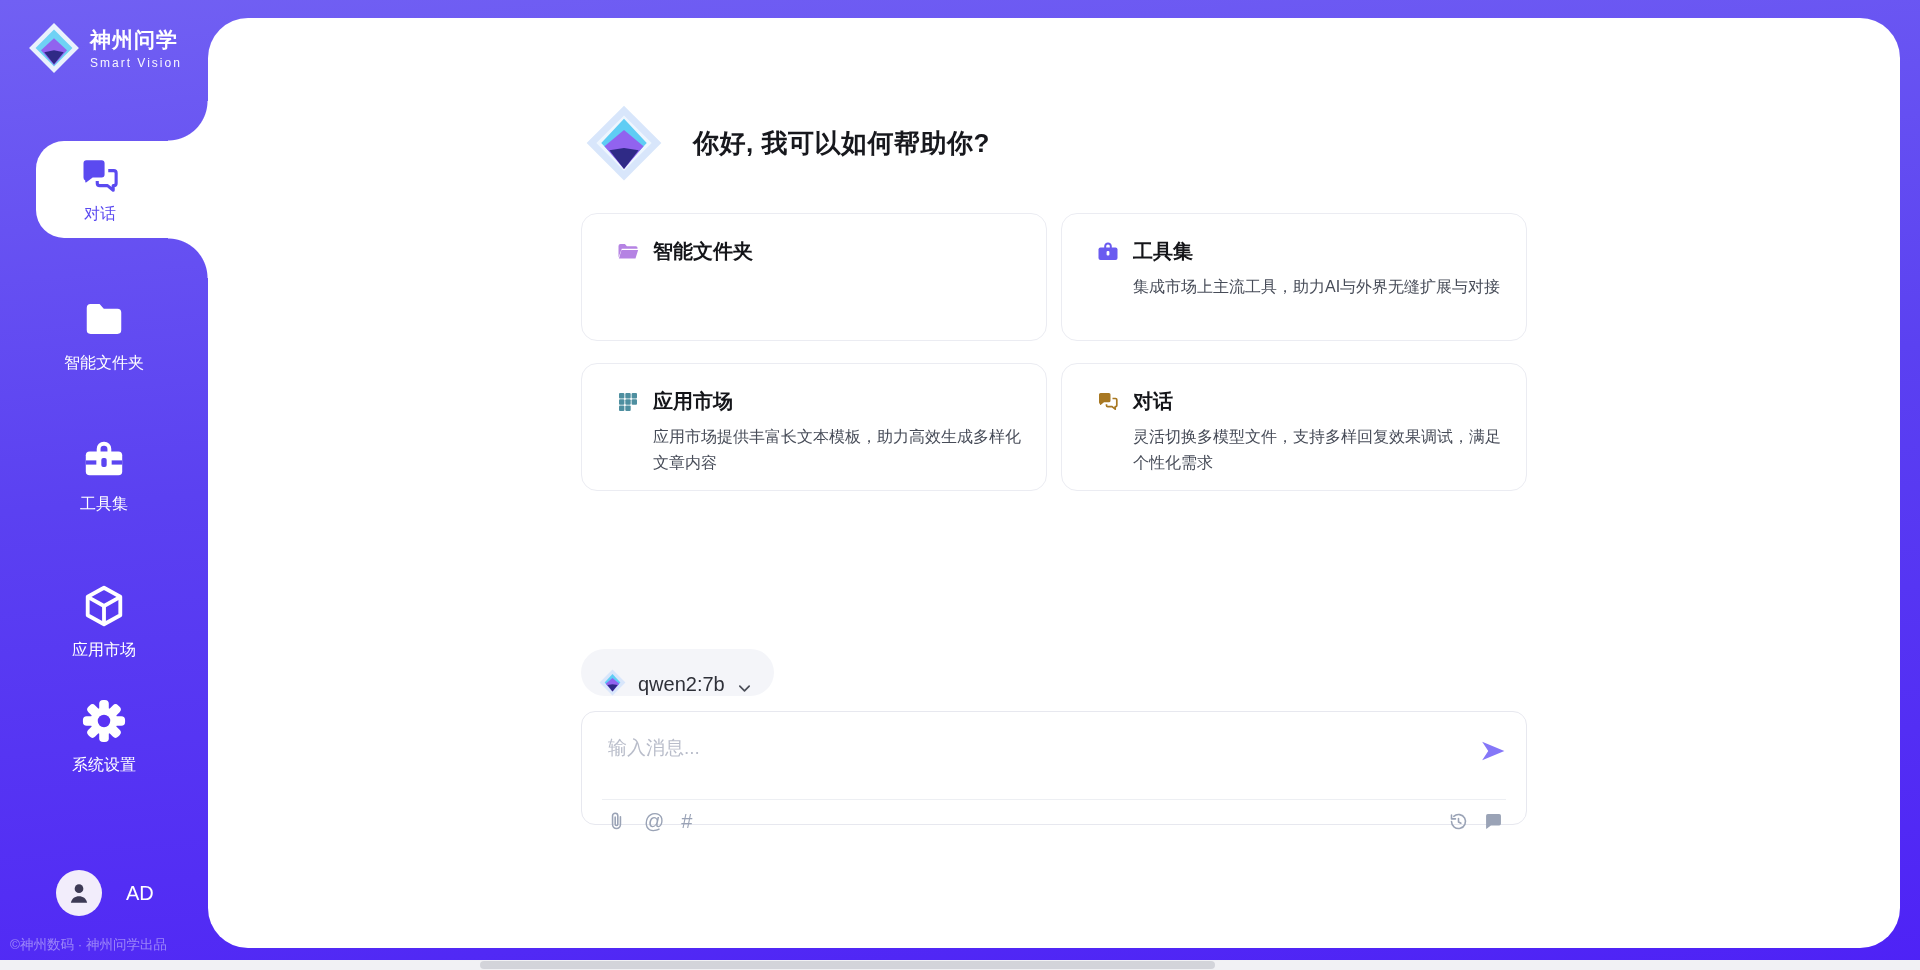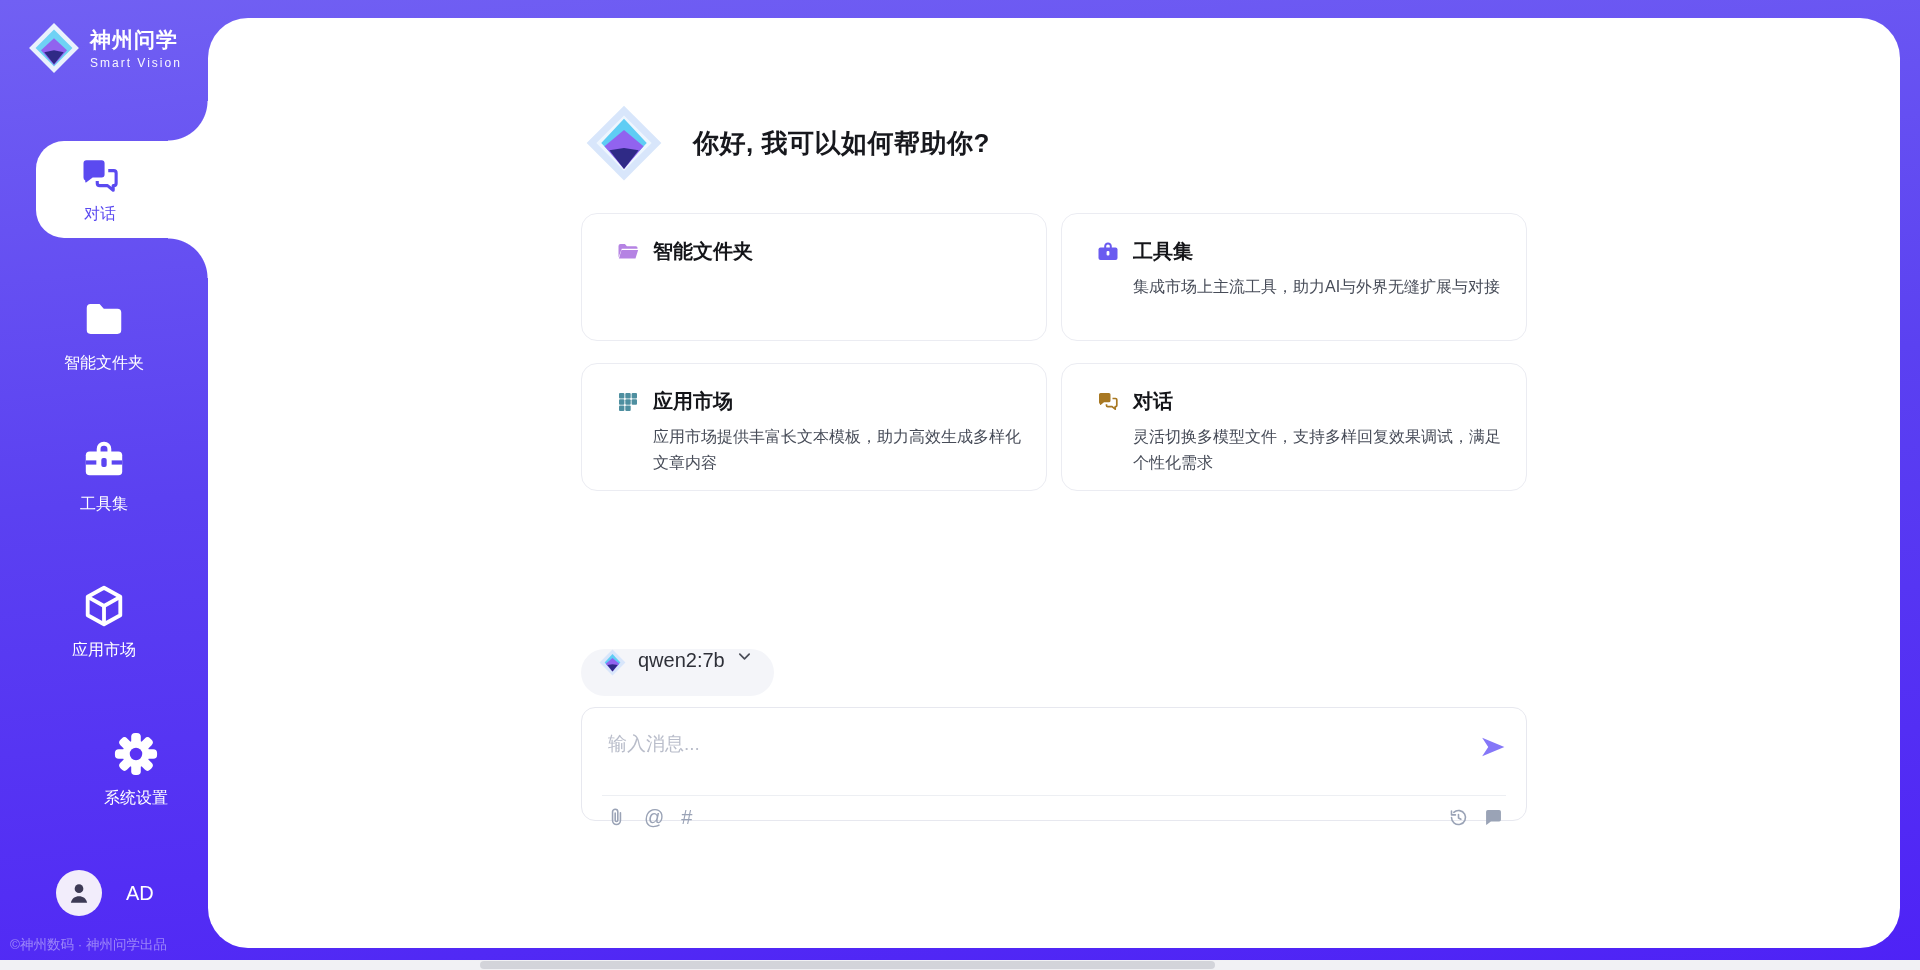--- a/index.html
+++ b/index.html
@@ -26,21 +26,21 @@
   }
   .tab-active::before { top:-40px; background:radial-gradient(circle 40px at 0 0, rgba(0,0,0,0) 39px, #fff 40px); }
   .tab-active::after  { bottom:-40px; background:radial-gradient(circle 40px at 0 100%, rgba(0,0,0,0) 39px, #fff 40px); }
   .tab-inner { height:100%; display:flex; flex-direction:column; align-items:center; justify-content:center; padding-right:44px; }
   .tab-inner svg { width:44px; height:44px; }
   .tab-label { margin-top:5px; font-size:16px; color:#5b4af0; }
 
   .nav-item { position:absolute; width:208px; text-align:center; cursor:pointer; }
   .nav-item svg { width:46px; height:46px; }
   .nav-label { margin-top:7px; font-size:16px; color:#fff; }
-  .nav-folder { top:296px; } .nav-toolbox { top:437px; } .nav-cube { top:583px; } .nav-gear { top:731px;margin-left:32px; }
+  .nav-folder { top:296px; } .nav-toolbox { top:437px; } .nav-cube { top:583px; } .nav-gear { top:698px; }
 
   .user { position:absolute; top:870px; left:56px; display:flex; align-items:center; gap:24px; }
   .avatar { width:46px; height:46px; border-radius:50%; background:#f2edfb; display:flex; align-items:center; justify-content:center; }
   .avatar svg { width:26px; height:26px; }
   .user-name { font-size:20px; color:#fff; }
 
   .sb-footer { position:absolute; left:10px; bottom:16px; font-size:13.5px; color:rgba(255,255,255,.42); white-space:nowrap; }
 
   
   .panel { position:absolute; left:208px; top:18px; right:20px; bottom:22px; background:#fff; border-radius:40px; overflow:hidden; }
@@ -52,21 +52,21 @@
 
   .cards { display:grid; grid-template-columns:466px 466px; column-gap:14px; row-gap:22px; }
   .card { height:128px; border:1px solid #ebecf2; border-radius:16px; background:#fff; padding:24px 24px 0 34px; cursor:pointer; }
   .card-head { display:flex; align-items:center; gap:13px; }
   .card-head svg { width:24px; height:24px; flex:0 0 auto; }
   .card-title { font-size:20px; font-weight:700; color:#141519; }
   .card-desc { margin-left:37px; margin-top:9px; width:378px; font-size:16px; line-height:1.6; color:#474c58; }
 
   .composer-wrap { margin-top:158px; }
   .model-pill {
-    display:inline-flex; align-items:flex-start; gap:12px; height:47px; border-radius:24px;
+    display:inline-flex; align-items:flex-end; gap:12px; height:47px; border-radius:24px;
     background:#f4f5f9; padding:0 22px 0 18px; cursor:pointer;
   }
   .model-pill svg.logo { width:27px; height:27px; }
   .model-name { font-size:20px; color:#2e3038; }
   .model-pill svg.chev { width:15px; height:15px; }
 
   .composer { margin-top:11px; height:114px; border:1.5px solid #e7e8ef; border-radius:14px; position:relative; background:#fff; }
   .composer-input {
     position:absolute; left:26px; top:16px; right:70px; height:40px;
     border:none; outline:none; font-size:19px; color:#333; font-family:"Liberation Sans", sans-serif; background:transparent;

